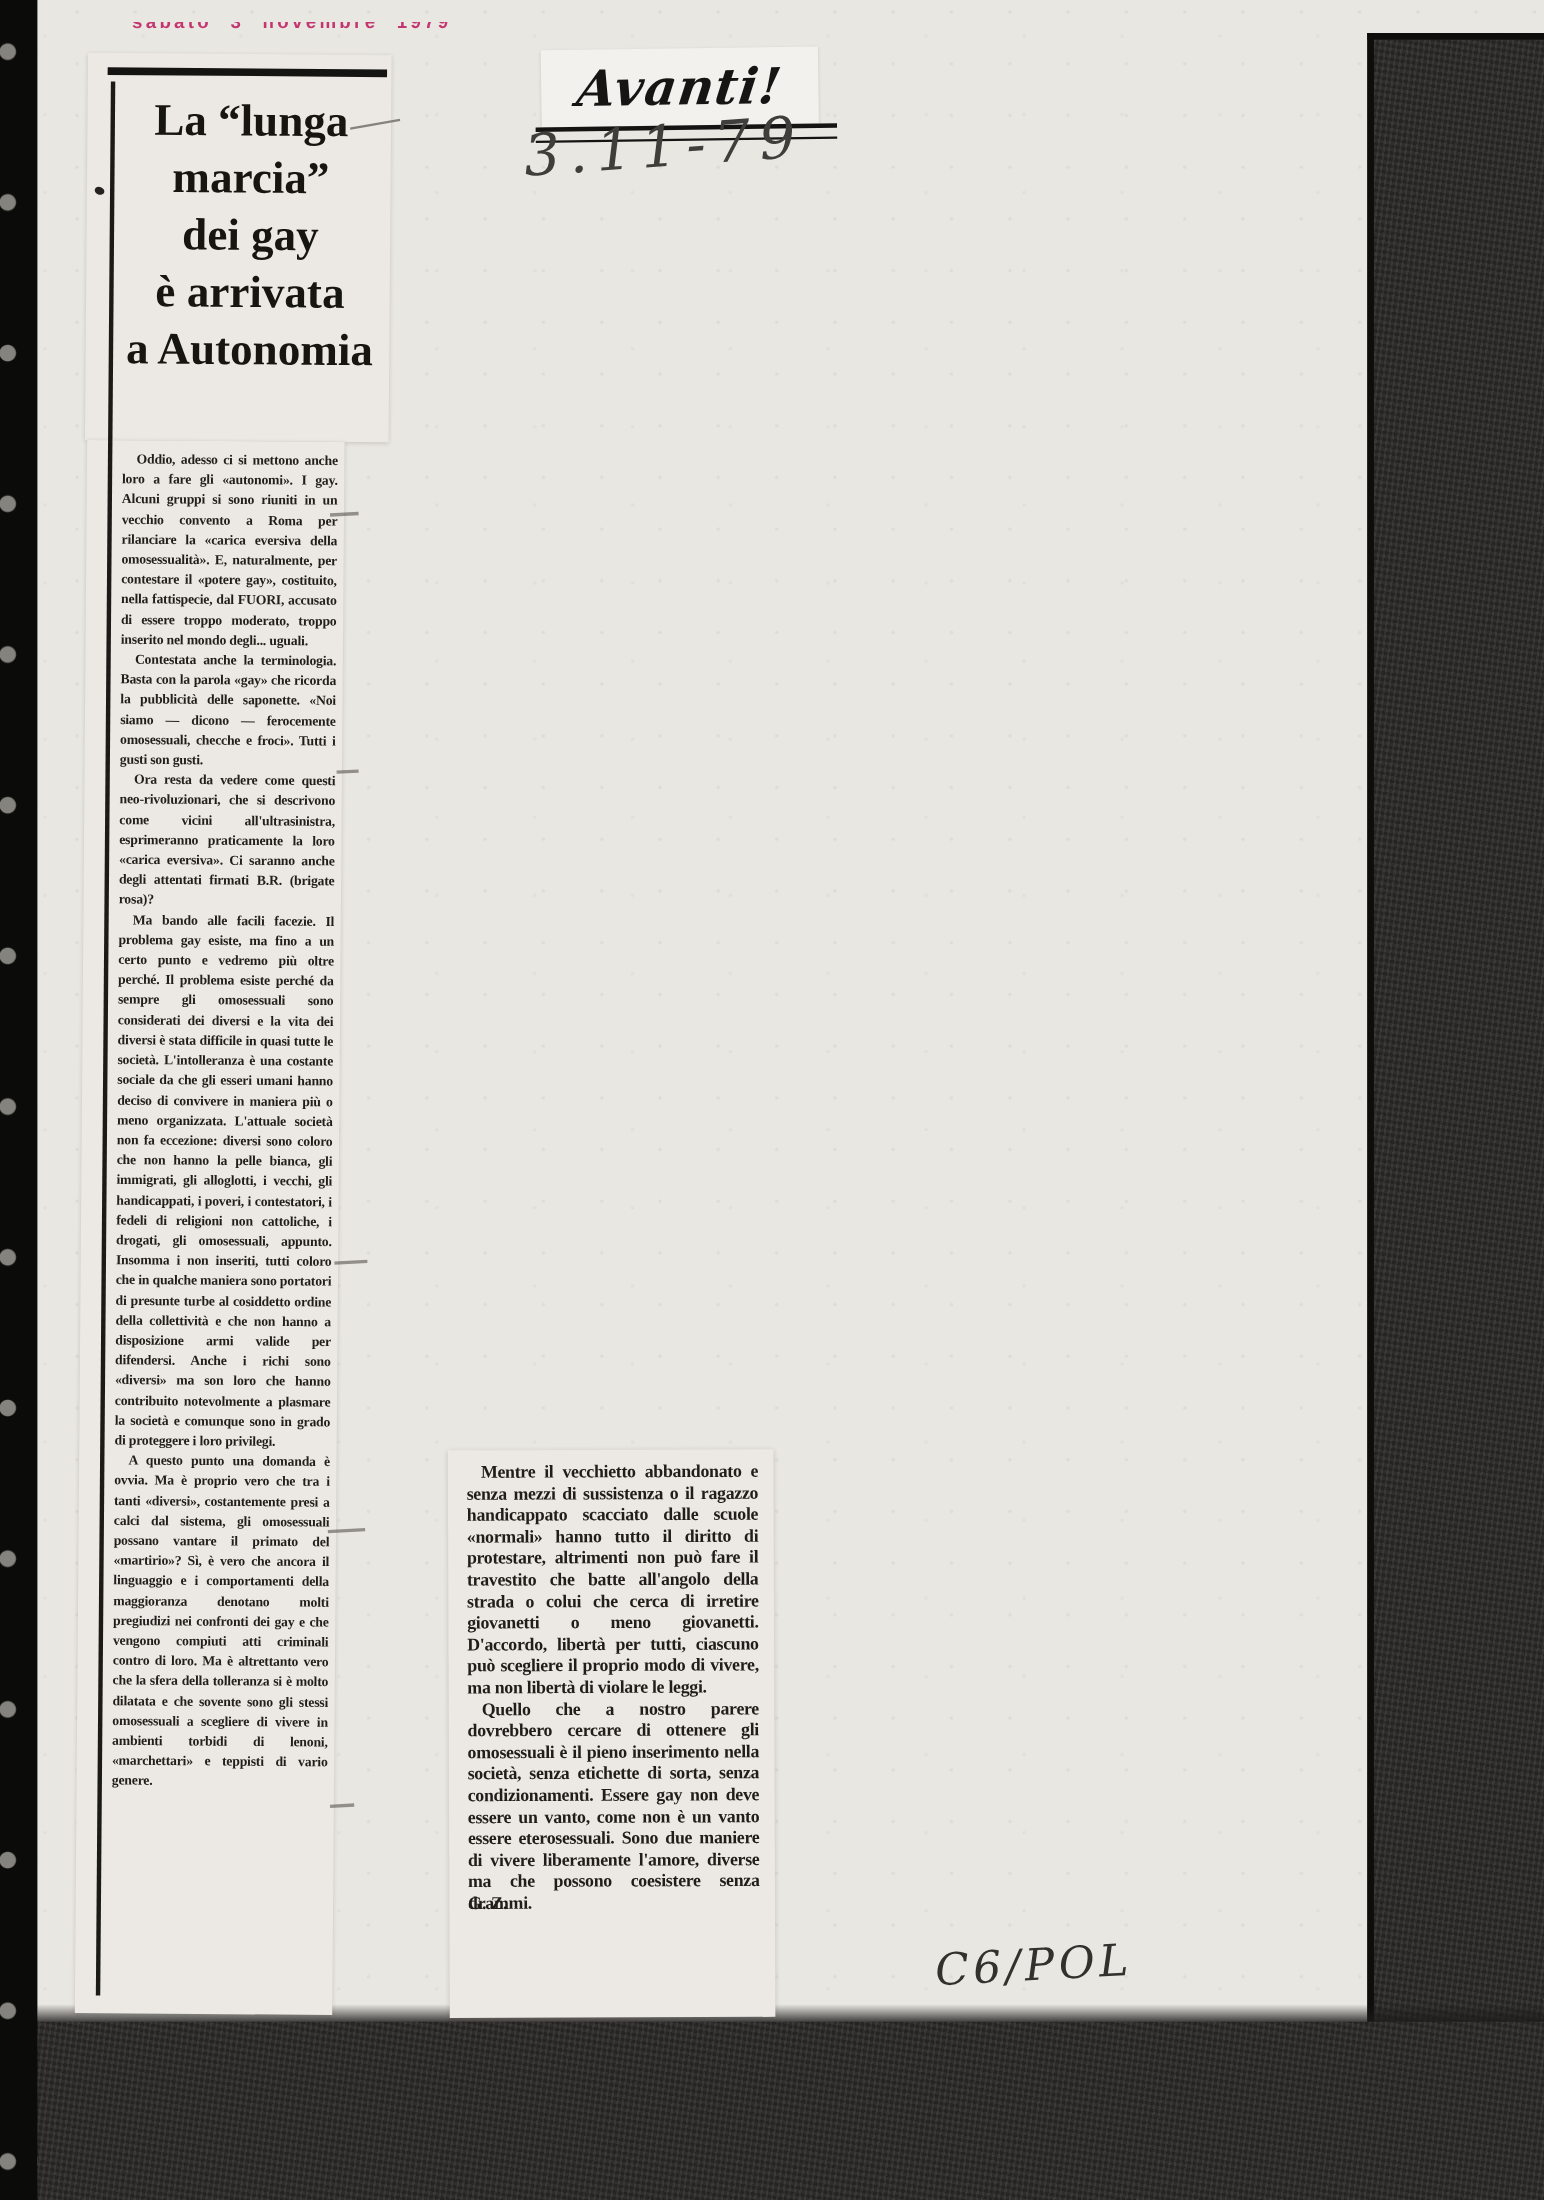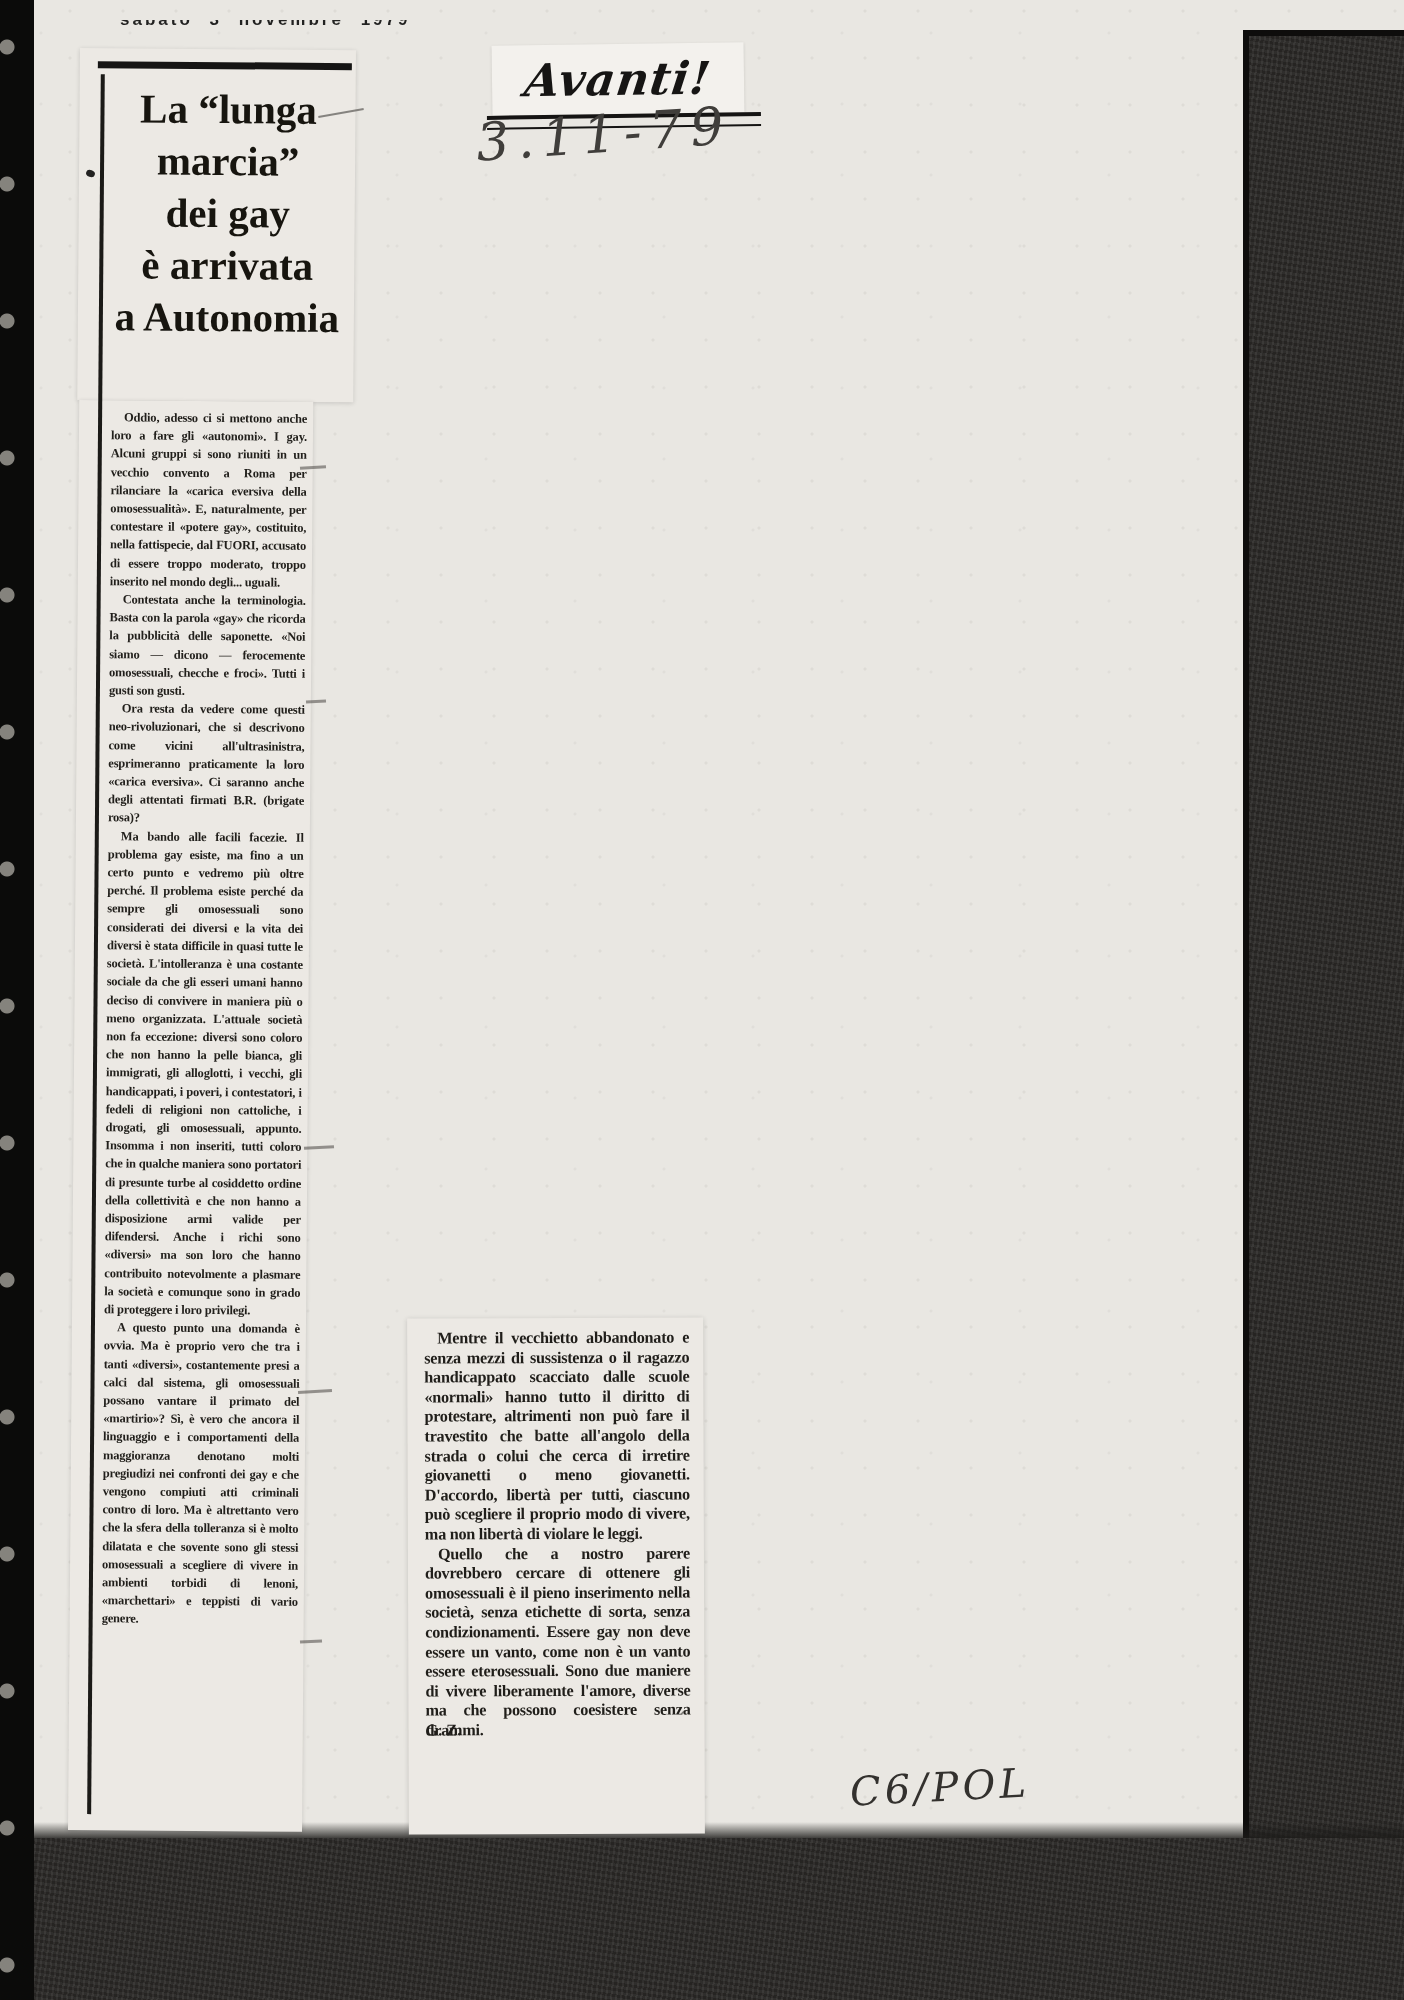--- a/index.html
+++ b/index.html
@@ -37,21 +37,21 @@
     position:absolute;left:0;top:0;width:34px;height:2000px;z-index:5;
     background-color:#0b0b0a;
     background-image:radial-gradient(8px circle at 7px 69px, #85837d 0 7px, rgba(11,11,10,0) 8px);
     background-size:34px 137px;background-repeat:repeat-y;background-position:0 -22px;
   }
   
   .dateline{position:absolute;left:120px;top:20px;width:340px;height:11px;overflow:hidden;z-index:3;}
   .dateline span{
     display:block;margin-top:-10px;
     font-family:"Liberation Sans", sans-serif;font-weight:bold;font-size:17px;
-    color:#000000;letter-spacing:3px;word-spacing:9px;white-space:nowrap;opacity:.85;
+    color:#be185d;letter-spacing:3px;word-spacing:9px;white-space:nowrap;opacity:.85;
   }
   
   .clip1{position:absolute;left:80px;top:48px;width:276px;z-index:3;
          transform:rotate(.45deg);transform-origin:top left;}
   .clip1-top{position:relative;width:276px;height:352px;background:#ece9e4;
              box-shadow:0 1px 4px rgba(40,40,40,.18);}
   .headline-rule{position:absolute;left:18px;top:13px;width:254px;height:7px;background:#151413;}
   .headline{
     position:absolute;left:30px;top:34px;width:238px;text-align:center;
     font-weight:bold;font-size:41px;line-height:52px;color:#17150f;

